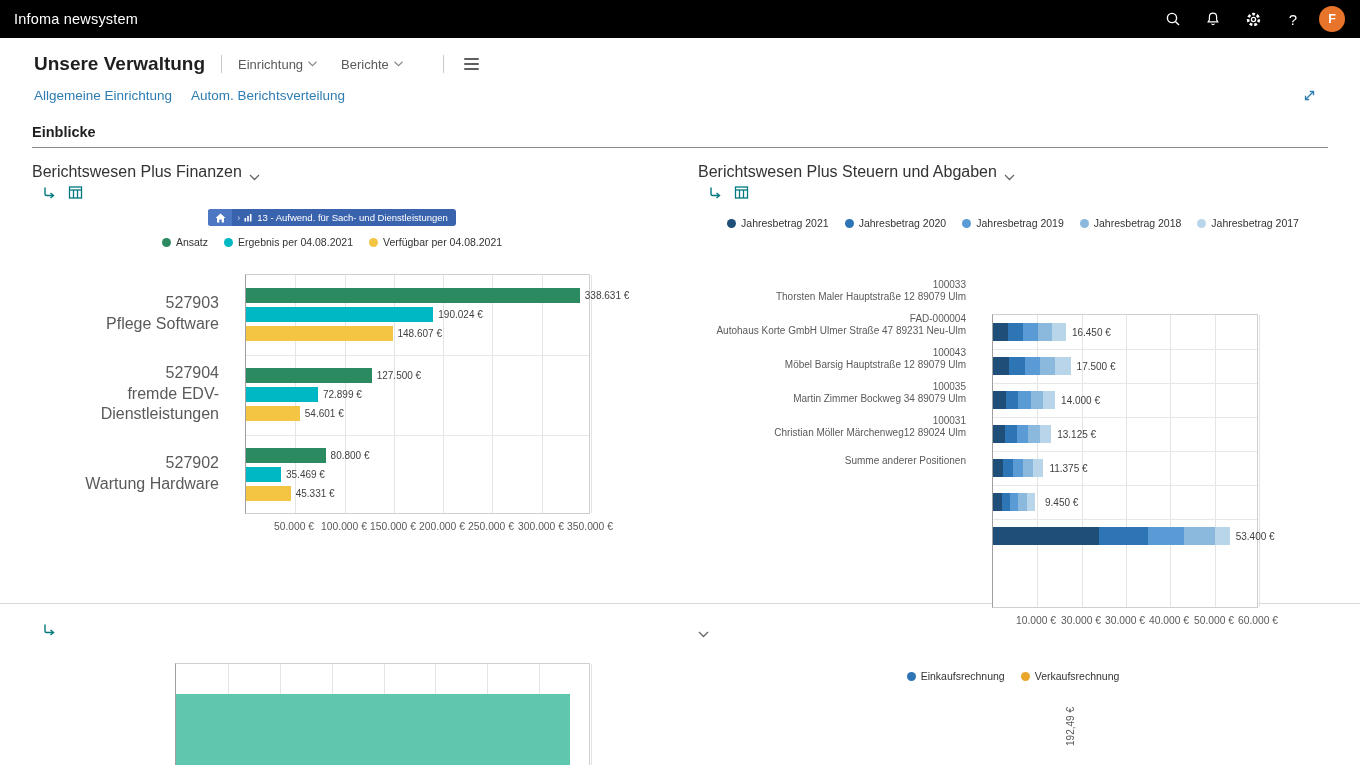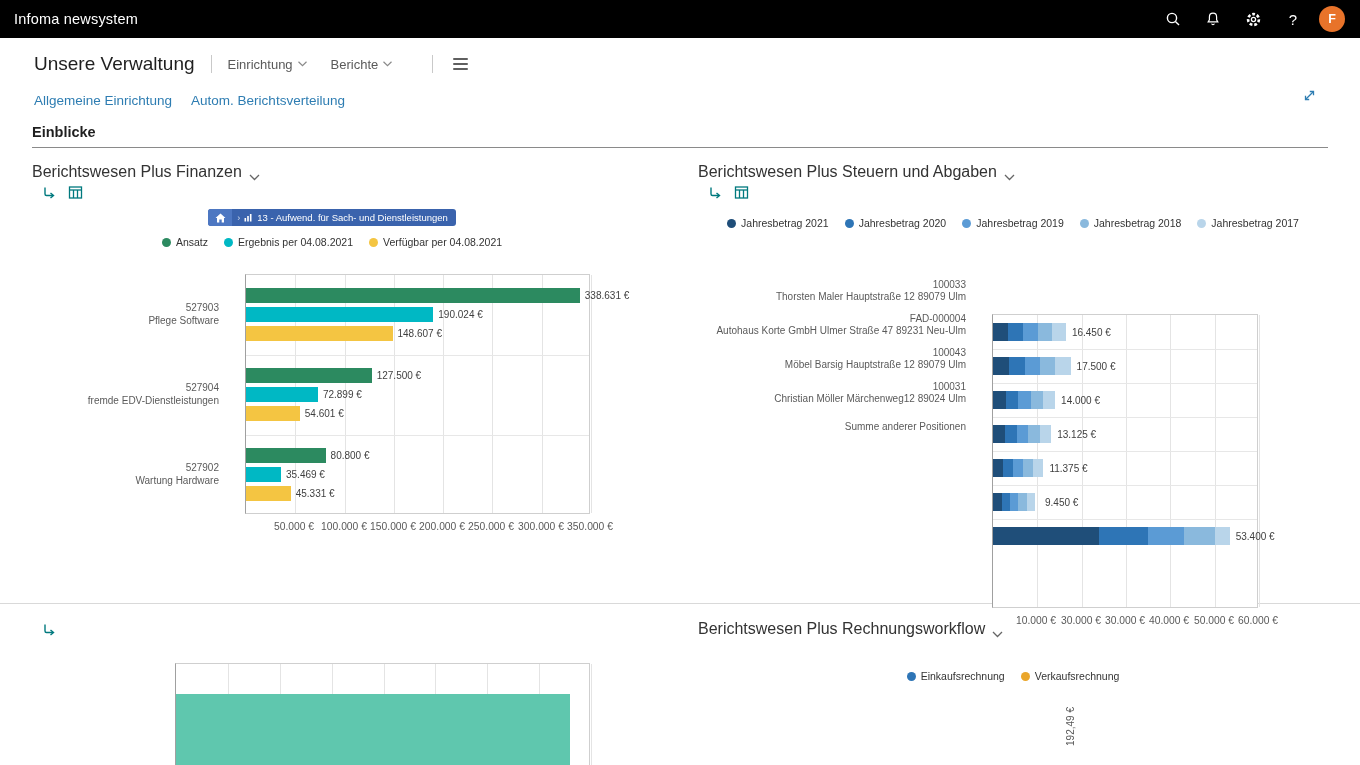--- a/index.html
+++ b/index.html
@@ -14,27 +14,27 @@
   .topbar-icon { width:40px; height:38px; display:flex; align-items:center; justify-content:center;
     cursor:pointer; }
   .help-q { font-size:15px; color:#fff; font-weight:400; }
   .avatar { width:26px; height:26px; border-radius:50%; background:#e8732a; color:#fff;
     display:flex; align-items:center; justify-content:center; font-size:12.5px; font-weight:700;
     margin:0 7px 0 6px; cursor:pointer; }
 
   
   .header { padding:11px 32px 0 34px; }
   .header-row1 { display:flex; align-items:center; height:30px; }
-  .company { font-size:19px; font-weight:400; color:#1f1f1f; cursor:pointer; }
+  .company { font-size:19px; font-weight:700; color:#1f1f1f; cursor:pointer; }
   .vdivider { width:1px; height:18px; background:#c9c9c9; margin:0 16px; }
   .menu-item { font-size:13px; color:#5a5a5a; display:flex; align-items:center; gap:5px;
     cursor:pointer; margin-right:24px; }
   .hamburger { display:flex; flex-direction:column; gap:3px; cursor:pointer; padding:4px; }
   .hamburger i { display:block; width:15px; height:2px; background:#5f5f5f; border-radius:1px; }
-  .header-row2 { display:flex; gap:19px; margin-top:9px; align-items:flex-end; position:relative;
+  .header-row2 { display:flex; gap:19px; margin-top:9px; align-items:flex-start; position:relative;
     height:20px; }
   .nav-link { font-size:13.5px; color:#2e7db2; cursor:pointer; }
   .collapse-btn { position:absolute; right:12px; top:0; cursor:pointer; }
 
   
   .section-title { margin:16px 32px 7px; font-size:14.5px; font-weight:700; color:#1f1f1f; }
   .section-rule { margin:0 32px; border-bottom:1px solid #8a8a8a; }
 
   
   .cards { display:flex; padding:13px 32px 0; }
@@ -70,21 +70,21 @@
 
   
   .chart-wrap1 { margin-top:25px; }
   .chart-wrap2 { margin-top:44px; }
   .chart-body { display:flex; }
   .cat-labels { display:flex; flex-direction:column; }
   .c1-labels { width:213px; }
   .c2-labels { width:294px; }
   .cat-cell { display:flex; flex-direction:column; justify-content:center; align-items:flex-end;
     text-align:right; color:#5a5a5a; padding-right:26px; line-height:1.3; }
-  .c1-labels .cat-cell { height:80px; font-size:10px; }
+  .c1-labels .cat-cell { height:80px; font-size:16px; }
   .c2-labels .cat-cell { height:34px; font-size:10px; line-height:1.25; }
   .plot { position:relative; background:#fff; border:1px solid #cfcfcf; border-left-color:#a0a0a0; }
   .c1-plot { width:345px; height:240px; }
   .c2-plot { width:266px; height:294px;margin-top:40px; }
   .c3-plot { width:415px; height:130px; border-bottom:none; margin-left:143px; margin-top:25px; }
   .vgrid { position:absolute; top:0; bottom:0; width:1px; background:#e4e4e4; }
   .hgrid { position:absolute; left:0; right:0; height:1px; background:#e7e7e7; }
   .bar { position:absolute; left:0; cursor:pointer; }
   .sbar { position:absolute; left:0; height:18px; display:flex; cursor:pointer; }
   .seg { height:100%; }
@@ -344,20 +344,24 @@
             </div>
             <div class="cat-cell">
               <div>FAD-000004</div>
               <div>Autohaus Korte GmbH Ulmer Straße 47 89231 Neu-Ulm</div>
             </div>
             <div class="cat-cell">
               <div>100043</div>
               <div>Möbel Barsig Hauptstraße 12 89079 Ulm</div>
             </div>
             <div class="cat-cell">
+              <div>100035</div>
+              <div>Martin Zimmer Bockweg 34 89079 Ulm</div>
+            </div>
+            <div class="cat-cell">
               <div>100031</div>
               <div>Christian Möller Märchenweg12 89024 Ulm</div>
             </div>
             <div class="cat-cell">
               <div>Summe anderer Positionen</div>
             </div>
           </div>
         <div class="plot c2-plot">
             <div class="vgrid" style="left: 44px;"></div>
             <div class="vgrid" style="left: 89px;"></div>
@@ -465,21 +469,20 @@
         <div class="vgrid" style="left: 259px;"></div>
         <div class="vgrid" style="left: 311px;"></div>
         <div class="vgrid" style="left: 363px;"></div>
         <div class="vgrid" style="left: 415px;"></div>
         <div class="bar" style="top: 30px; height: 100px; width: 394px; background: rgb(95, 199, 174);"></div>
       </div>
   </div>
 
   <div class="card-r">
     <div class="card-title">
-      <span>Berichtswesen Plus Rechnungsworkflow</span>
       <svg width="11" height="7" viewBox="0 0 11 7" fill="none" stroke="#666" stroke-width="1.3">
           <path d="M1 1 L5.5 5.5 L10 1"></path>
         </svg>
     </div>
     <div class="legend lg4">
         <div class="legend-item">
           <div class="legend-dot" style="background: rgb(46, 117, 182);"></div>
           <div>Einkaufsrechnung</div>
         </div>
         <div class="legend-item">

